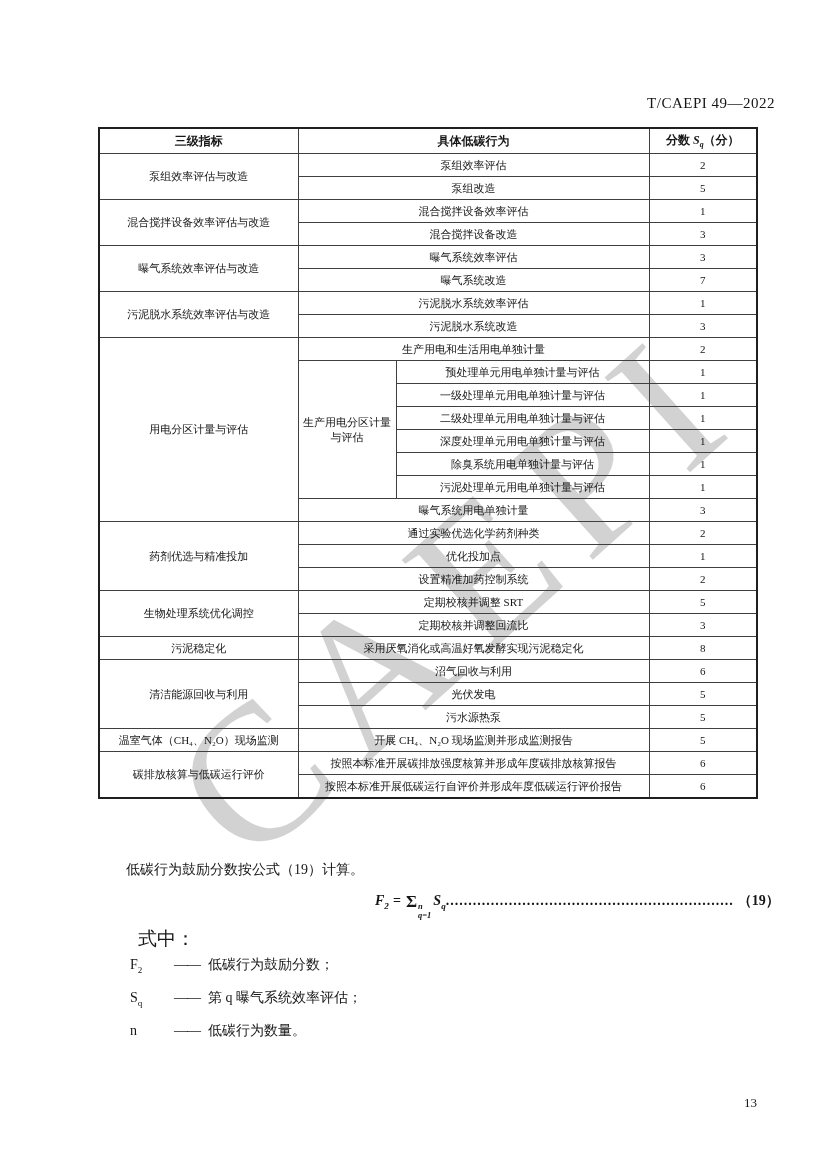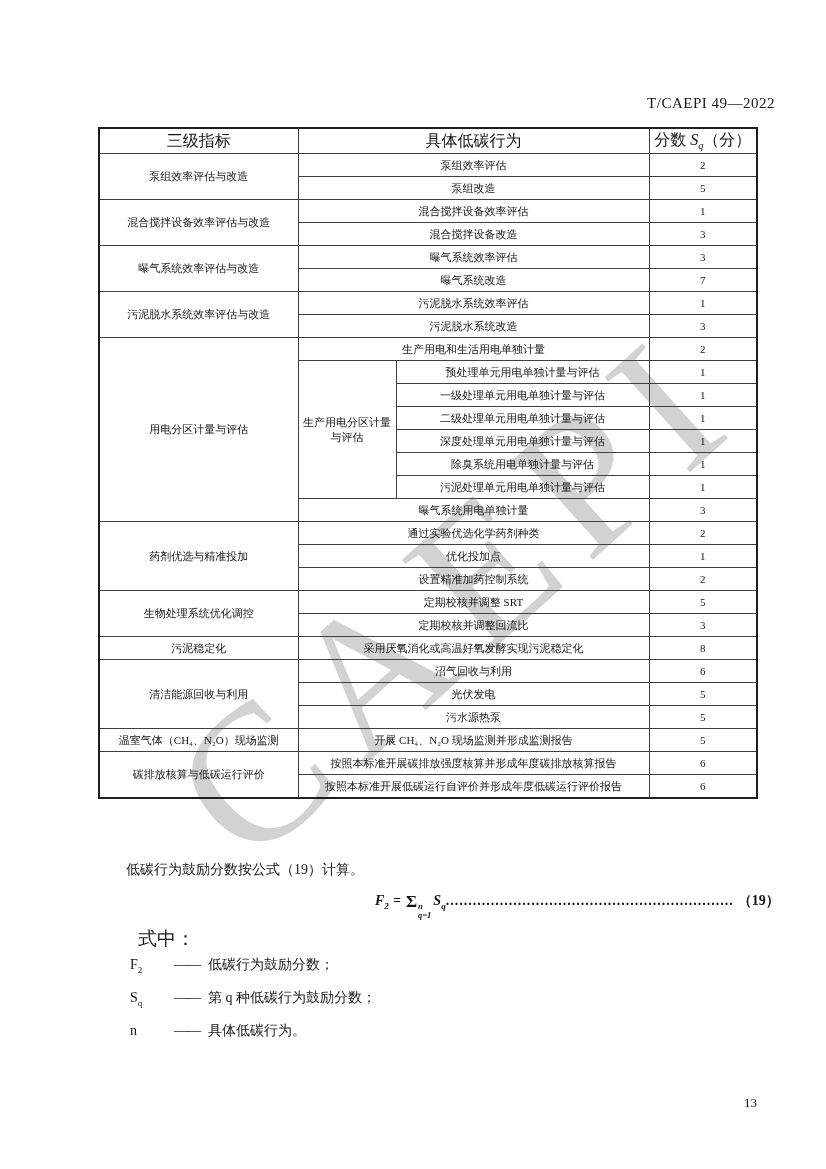--- a/index.html
+++ b/index.html
@@ -22,21 +22,21 @@
   table.main {
     position:absolute; left:98px; top:127px; width:658px;
     border-collapse:collapse; table-layout:fixed;
     font-size:11px; z-index:1; border:2px solid #1f1f1f;
   }
   table.main td, table.main th {
     border:1px solid #3f3f3f; text-align:center; vertical-align:middle;
     padding:0 3px; line-height:1.35; font-weight:normal;
     overflow:hidden;
   }
-  table.main th { font-size:16px; font-weight:normal; height:24px;text-align:center; }
+  table.main th { font-size:12px; font-weight:bold; height:24px;text-align:center; }
   table.main td { height:22px; }
   .it { font-style:italic; }
   sub { font-size:0.65em; }
   .para { position:absolute; left:126px; top:861px; font-size:14px; z-index:1; }
   .formula-line { position:absolute; left:375px; top:892px; font-size:14px; z-index:1; white-space:nowrap;font-weight:bold; }
   .formula-line .sigma { font-size:17px; vertical-align:-2px; margin:0 1px; }
   .sum-limits {
     display:inline-flex; flex-direction:column; font-size:8.5px; line-height:1.1;
     font-style:italic; vertical-align:-4px; margin-right:2px;
   }
@@ -217,21 +217,21 @@
         <span>q=1</span>
       </span><span class="it">S</span><sub class="it">q</sub><span class="dots">................................................................</span><span class="fnum">（19）</span>
   </div>
 
   <div class="where">式中：</div>
 
   <div class="def-row" style="top:956px;">
     <span class="def-sym"><span>F</span><sub>2</sub></span><span class="def-dash">——</span><span>低碳行为鼓励分数；</span>
   </div>
   <div class="def-row" style="top:989px;">
-    <span class="def-sym"><span>S</span><sub>q</sub></span><span class="def-dash">——</span><span>第 q 种低碳行为鼓励分数；</span>
+    <span class="def-sym"><span>S</span><sub>q</sub></span><span class="def-dash">——</span><span>第 q 曝气系统效率评估；</span>
   </div>
   <div class="def-row" style="top:1022px;">
-    <span class="def-sym"><span>n</span><sub></sub></span><span class="def-dash">——</span><span>具体低碳行为。</span>
+    <span class="def-sym"><span>n</span><sub></sub></span><span class="def-dash">——</span><span>低碳行为数量。</span>
   </div>
 
   <div class="page-num">13</div>
 
 </div>
 
 </body></html>

